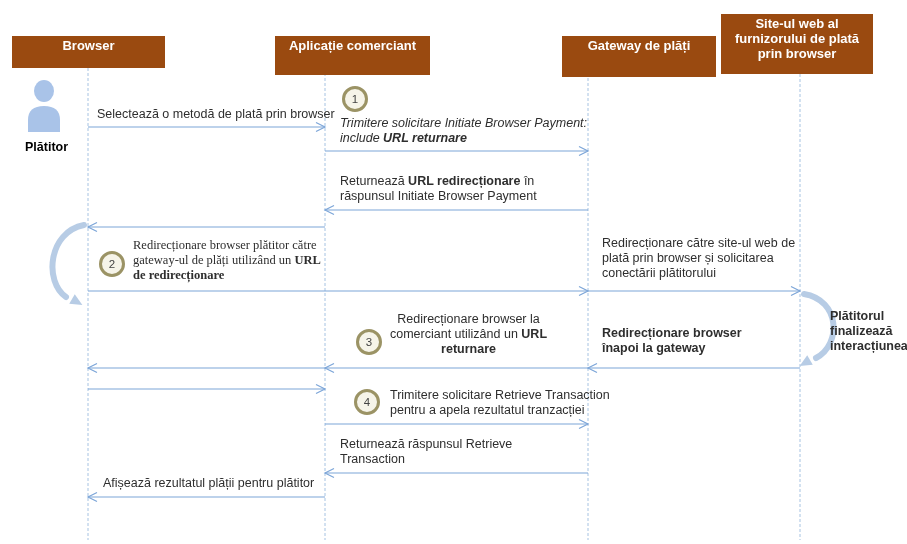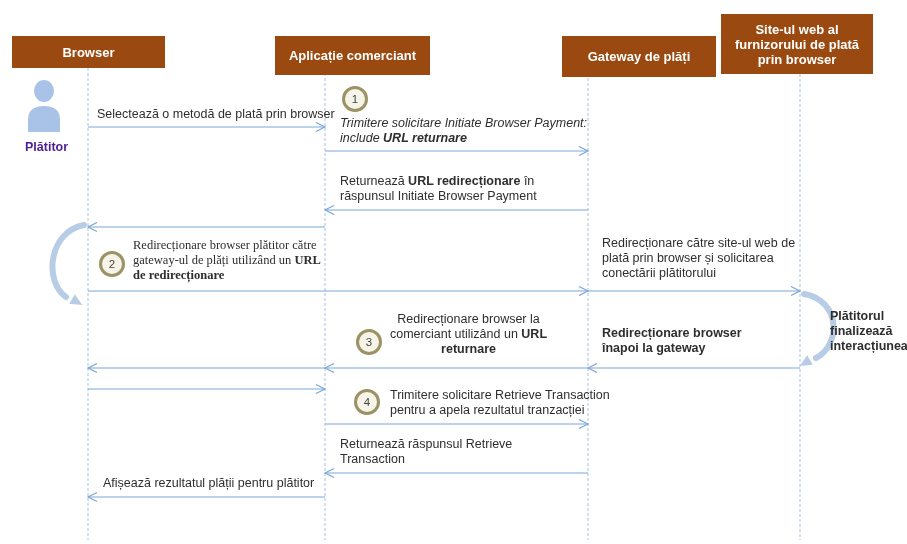--- a/index.html
+++ b/index.html
@@ -1,29 +1,29 @@
 <!DOCTYPE html>
 <html><head>
 <meta charset="utf-8">
 <style>
   html,body{margin:0;padding:0;background:#fff;}
   #canvas{position:relative;width:907px;height:544px;background:#ffffff;overflow:hidden;
           font-family:"Liberation Sans",sans-serif;}
   #layer{position:absolute;inset:0;}
   .actor{position:absolute;background:#9A4A10;color:#fff;font-weight:bold;font-size:13px;
-         line-height:15px;display:flex;align-items:center;justify-content:center;
+         line-height:15px;display:flex;align-items:flex-start;justify-content:center;
          text-align:center;padding:2px 4px;box-sizing:border-box;}
   .step{position:absolute;width:20px;height:20px;border:3px solid #9B9365;border-radius:50%;
         background:#F6F4E9;color:#444;font-size:11.5px;display:flex;align-items:center;
         justify-content:center;}
   .msg{position:absolute;font-size:12.5px;line-height:15px;color:#2E2E2E;}
   .msg div{white-space:nowrap;}
   .b{font-weight:bold;margin-top:40px;}
   #payer{position:absolute;left:13px;top:79px;width:60px;text-align:center;}
-  #payer-label{font-size:12.5px;font-weight:bold;color:#4c1d95;margin-top:3px;text-align:left;padding-left:12px;}
+  #payer-label{font-size:12.5px;font-weight:bold;color:#000000;margin-top:3px;text-align:left;padding-left:12px;}
 </style>
 </head>
 <body>
 
 <div id="canvas">
   <div id="layer">
       <svg width="907" height="544" style="position: absolute; left: 0px; top: 0px;">
         <line x1="88" y1="68" x2="88" y2="540" stroke="#A6C3E2" stroke-width="1" stroke-dasharray="3 2"></line>
         <line x1="325" y1="68" x2="325" y2="540" stroke="#A6C3E2" stroke-width="1" stroke-dasharray="3 2"></line>
         <line x1="588" y1="68" x2="588" y2="540" stroke="#A6C3E2" stroke-width="1" stroke-dasharray="3 2"></line>

